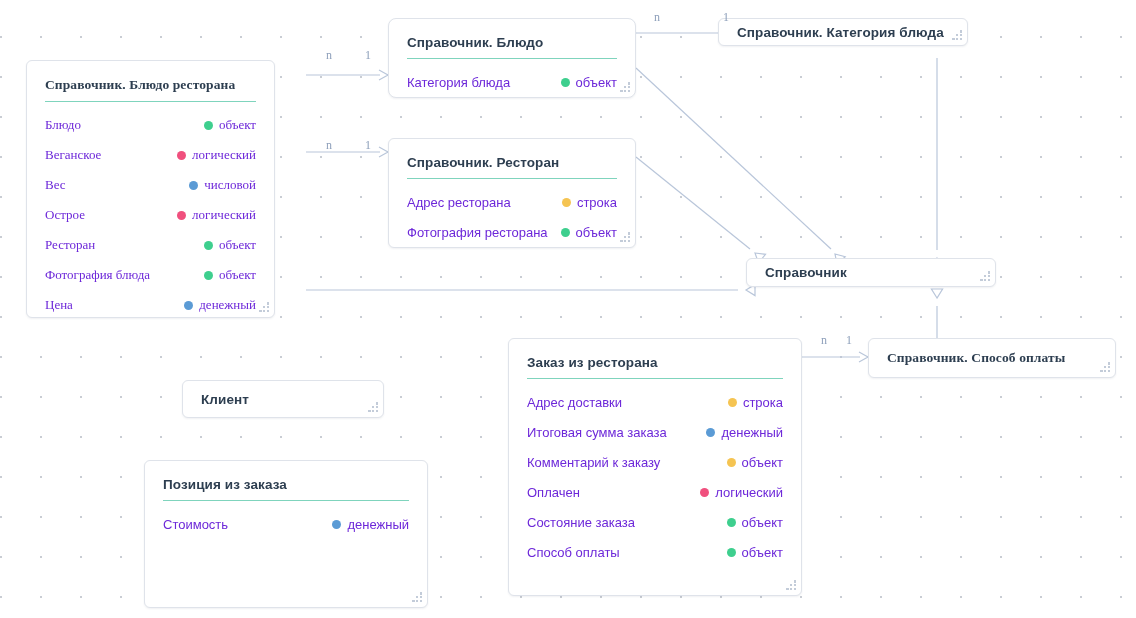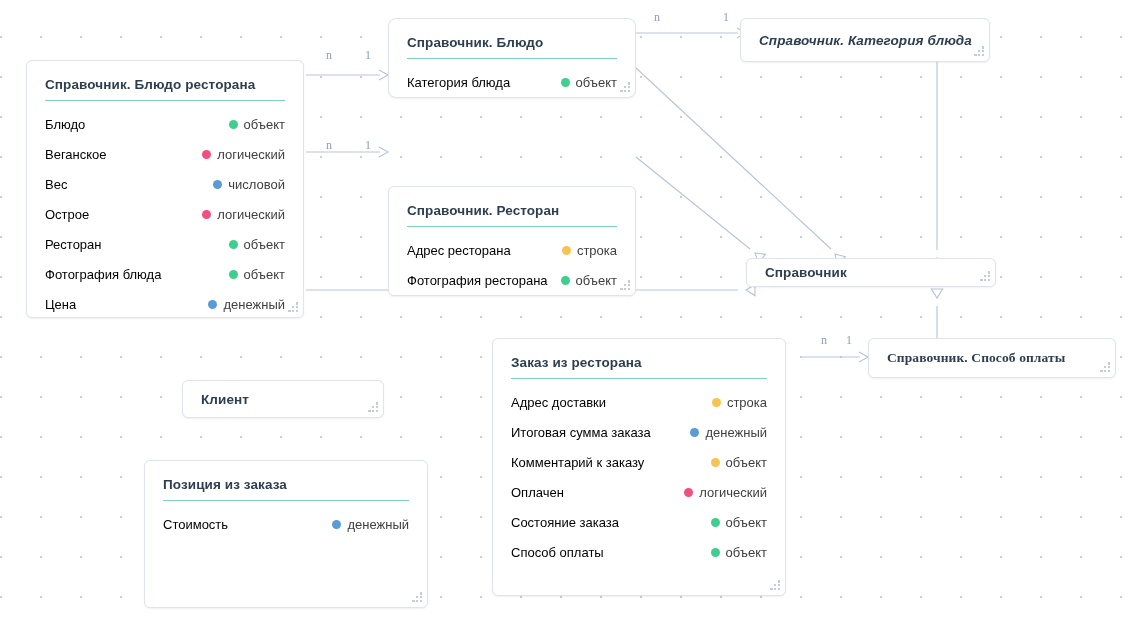--- a/index.html
+++ b/index.html
@@ -57,27 +57,27 @@
   .attr-row {
     display: flex;
     align-items: center;
     justify-content: space-between;
     padding: 0 18px;
     height: 30px;
     white-space: nowrap;
   }
   .attr-name {
     font-size: 13px;
-    color: #000000;
+    color: #6d28d9;
   }
   .attr-type {
     display: flex;
     align-items: center;
     font-size: 13px;
-    color: #404040;
+    color: #6d28d9;
   }
   .type-dot {
     width: 9px;
     height: 9px;
     border-radius: 50%;
     margin-right: 6px;
     flex: 0 0 auto;
   }
   .grip {
     position: absolute;
@@ -131,21 +131,21 @@
       <polygon points="0,0 -5.58,-9 5.58,-9" fill="#ffffff" stroke="#b9c6da" stroke-width="1.2" transform="translate(835,254) rotate(137)"></polygon>
       <line x1="636" y1="157" x2="750" y2="249" stroke="#b9c6da" stroke-width="1.2"></line>
       <polygon points="0,0 -5.58,-9 5.58,-9" fill="#ffffff" stroke="#b9c6da" stroke-width="1.2" transform="translate(755,253) rotate(129)"></polygon>
       <line x1="937" y1="58" x2="937" y2="250" stroke="#b9c6da" stroke-width="1.2"></line>
       <polygon points="0,0 -5.58,-9 5.58,-9" fill="#ffffff" stroke="#b9c6da" stroke-width="1.2" transform="translate(937,258) rotate(180)"></polygon>
       <line x1="937" y1="338" x2="937" y2="306" stroke="#b9c6da" stroke-width="1.2"></line>
       <polygon points="0,0 -5.58,-9 5.58,-9" fill="#ffffff" stroke="#b9c6da" stroke-width="1.2" transform="translate(937,298) rotate(0)"></polygon>
     </svg>
 
   <div id="cards">
-      <div class="card" style="left: 26px; top: 60px; width: 278px; height: 258px;">
+      <div class="card" style="left: 26px; top: 60px; width: 249px; height: 258px; font-family: Liberation Serif, serif;">
         <div class="card-title">Справочник. Блюдо ресторана</div>
         <div class="title-rule"></div>
         <div class="attr-list">
           <div class="attr-row">
             <span class="attr-name">Блюдо</span>
             <span class="attr-type">
               <span class="type-dot" style="background: rgb(62, 207, 142);"></span>
               <span>объект</span>
             </span>
           </div>
@@ -215,32 +215,32 @@
         </div>
         <div class="grip">
           <i class="a"></i>
           <i class="b"></i>
           <i class="c"></i>
           <i class="d"></i>
           <i class="e"></i>
           <i class="f"></i>
         </div>
       </div>
-      <div class="card card-title-only" style="left: 740px; top: 18px; width: 250px; height: 44px; font-style: italic;">
+      <div class="card card-title-only" style="left: 718px; top: 18px; width: 250px; height: 28px;">
         <div class="card-title">Справочник. Категория блюда</div>
         <div class="grip">
           <i class="a"></i>
           <i class="b"></i>
           <i class="c"></i>
           <i class="d"></i>
           <i class="e"></i>
           <i class="f"></i>
         </div>
       </div>
-      <div class="card" style="left: 388px; top: 138px; width: 248px; height: 110px; margin-top: 48px;">
+      <div class="card" style="left: 388px; top: 138px; width: 248px; height: 110px;">
         <div class="card-title">Справочник. Ресторан</div>
         <div class="title-rule"></div>
         <div class="attr-list">
           <div class="attr-row">
             <span class="attr-name">Адрес ресторана</span>
             <span class="attr-type">
               <span class="type-dot" style="background: rgb(245, 196, 82);"></span>
               <span>строка</span>
             </span>
           </div>
@@ -265,21 +265,21 @@
         <div class="card-title">Справочник</div>
         <div class="grip">
           <i class="a"></i>
           <i class="b"></i>
           <i class="c"></i>
           <i class="d"></i>
           <i class="e"></i>
           <i class="f"></i>
         </div>
       </div>
-      <div class="card" style="left: 492px; top: 338px; width: 294px; height: 258px;">
+      <div class="card" style="left: 508px; top: 338px; width: 294px; height: 258px;">
         <div class="card-title">Заказ из ресторана</div>
         <div class="title-rule"></div>
         <div class="attr-list">
           <div class="attr-row">
             <span class="attr-name">Адрес доставки</span>
             <span class="attr-type">
               <span class="type-dot" style="background: rgb(245, 196, 82);"></span>
               <span>строка</span>
             </span>
           </div>

